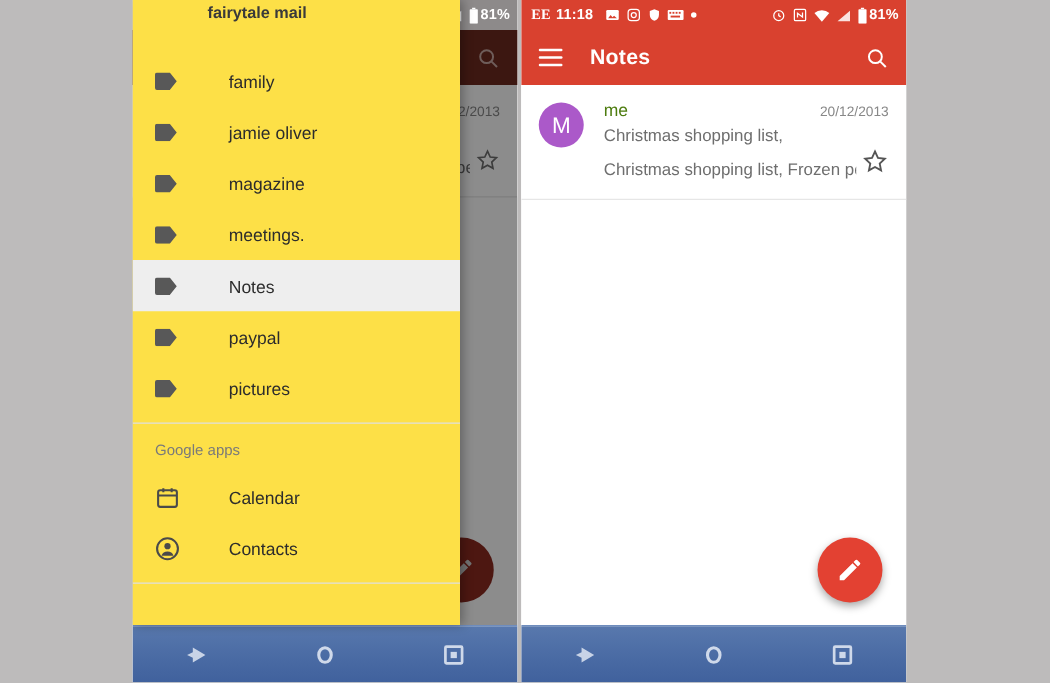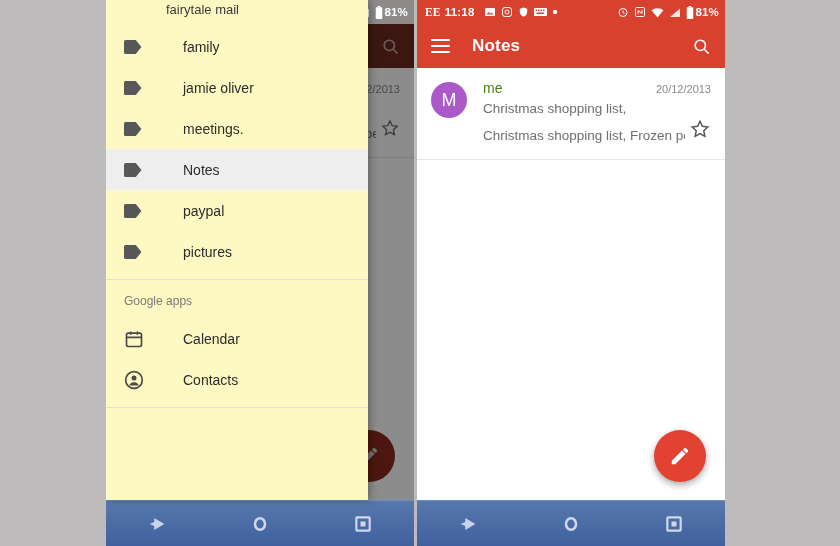--- a/index.html
+++ b/index.html
@@ -93,23 +93,23 @@
 
   
   .scrim {
     position: absolute; top: 24px; left: 0; right: 0; bottom: 46px;
     background: rgba(0,0,0,.45); z-index: 9;
   }
 
   
   .drawer {
     position: absolute; top: 0; left: 0; width: 262px; bottom: 46px;
-    background: #fef9c3; z-index: 20; overflow: hidden;
+    background: #fde047; z-index: 20; overflow: hidden;
     box-shadow: 2px 0 8px rgba(0,0,0,.3);
-    padding-top: 26px;
+    padding-top: 44px;
   }
   .drawer-item {
     display: flex; align-items: center; height: 41px; padding: 0 0 0 18px;
   }
   .drawer-item.selected { background: #eeeeee; }
   .drawer-ico { width: 26px; flex: none; display: flex; align-items: center; justify-content: flex-start; }
   .drawer-label { margin-left: 33px; font-size: 14px; color: #2c2c2c; }
   .drawer-divider { height: 1px; background: #e0e0e0; margin: 7px 0 0 0; }
   .drawer-section {
     font-size: 12px; color: #7a7a7a; padding: 14px 0 10px 18px;
@@ -213,20 +213,28 @@
 
         <div class="drawer-item">
           <span class="drawer-ico">
               <svg width="20" height="14" viewBox="0 0 20 14" fill="#585858">
                 <path d="M0 1.6A1.6 1.6 0 0 1 1.6 0h10.2l5.6 7-5.6 7H1.6A1.6 1.6 0 0 1 0 12.4z"></path>
               </svg>
             </span>
           <span class="drawer-label">jamie oliver</span>
         </div>
 
+        <div class="drawer-item">
+          <span class="drawer-ico">
+              <svg width="20" height="14" viewBox="0 0 20 14" fill="#585858">
+                <path d="M0 1.6A1.6 1.6 0 0 1 1.6 0h10.2l5.6 7-5.6 7H1.6A1.6 1.6 0 0 1 0 12.4z"></path>
+              </svg>
+            </span>
+          <span class="drawer-label">magazine</span>
+        </div>
 
         <div class="drawer-item">
           <span class="drawer-ico">
               <svg width="20" height="14" viewBox="0 0 20 14" fill="#585858">
                 <path d="M0 1.6A1.6 1.6 0 0 1 1.6 0h10.2l5.6 7-5.6 7H1.6A1.6 1.6 0 0 1 0 12.4z"></path>
               </svg>
             </span>
           <span class="drawer-label">meetings.</span>
         </div>
 
@@ -281,21 +289,21 @@
             </span>
           <span class="drawer-label">Contacts</span>
         </div>
 
         <div class="drawer-divider"></div>
 
 
       </div>
     </div>
 
-    <div style="position:absolute;top:2px;left:60px;z-index:30;color:#3a3a3a;font-size:13px;font-weight:400;">fairytale mail</div>
+    <div style="position:absolute;top:2px;left:60px;z-index:30;color:#3a3a3a;font-size:13px;font-weight:700;">fairytale mail</div>
 
     <div class="navbar">
       <div class="navbtn">
           <svg width="22" height="22" viewBox="0 0 24 24" fill="#cfd9ea">
             <path d="M20 12 9 5.5v4.2L4 12l5 2.3v4.2z" opacity=".95"></path>
           </svg>
         </div>
       <div class="navbtn">
           <svg width="20" height="20" viewBox="0 0 24 24" fill="none" stroke="#cfd9ea" stroke-width="3">
             <ellipse cx="12" cy="12" rx="6" ry="7"></ellipse>

